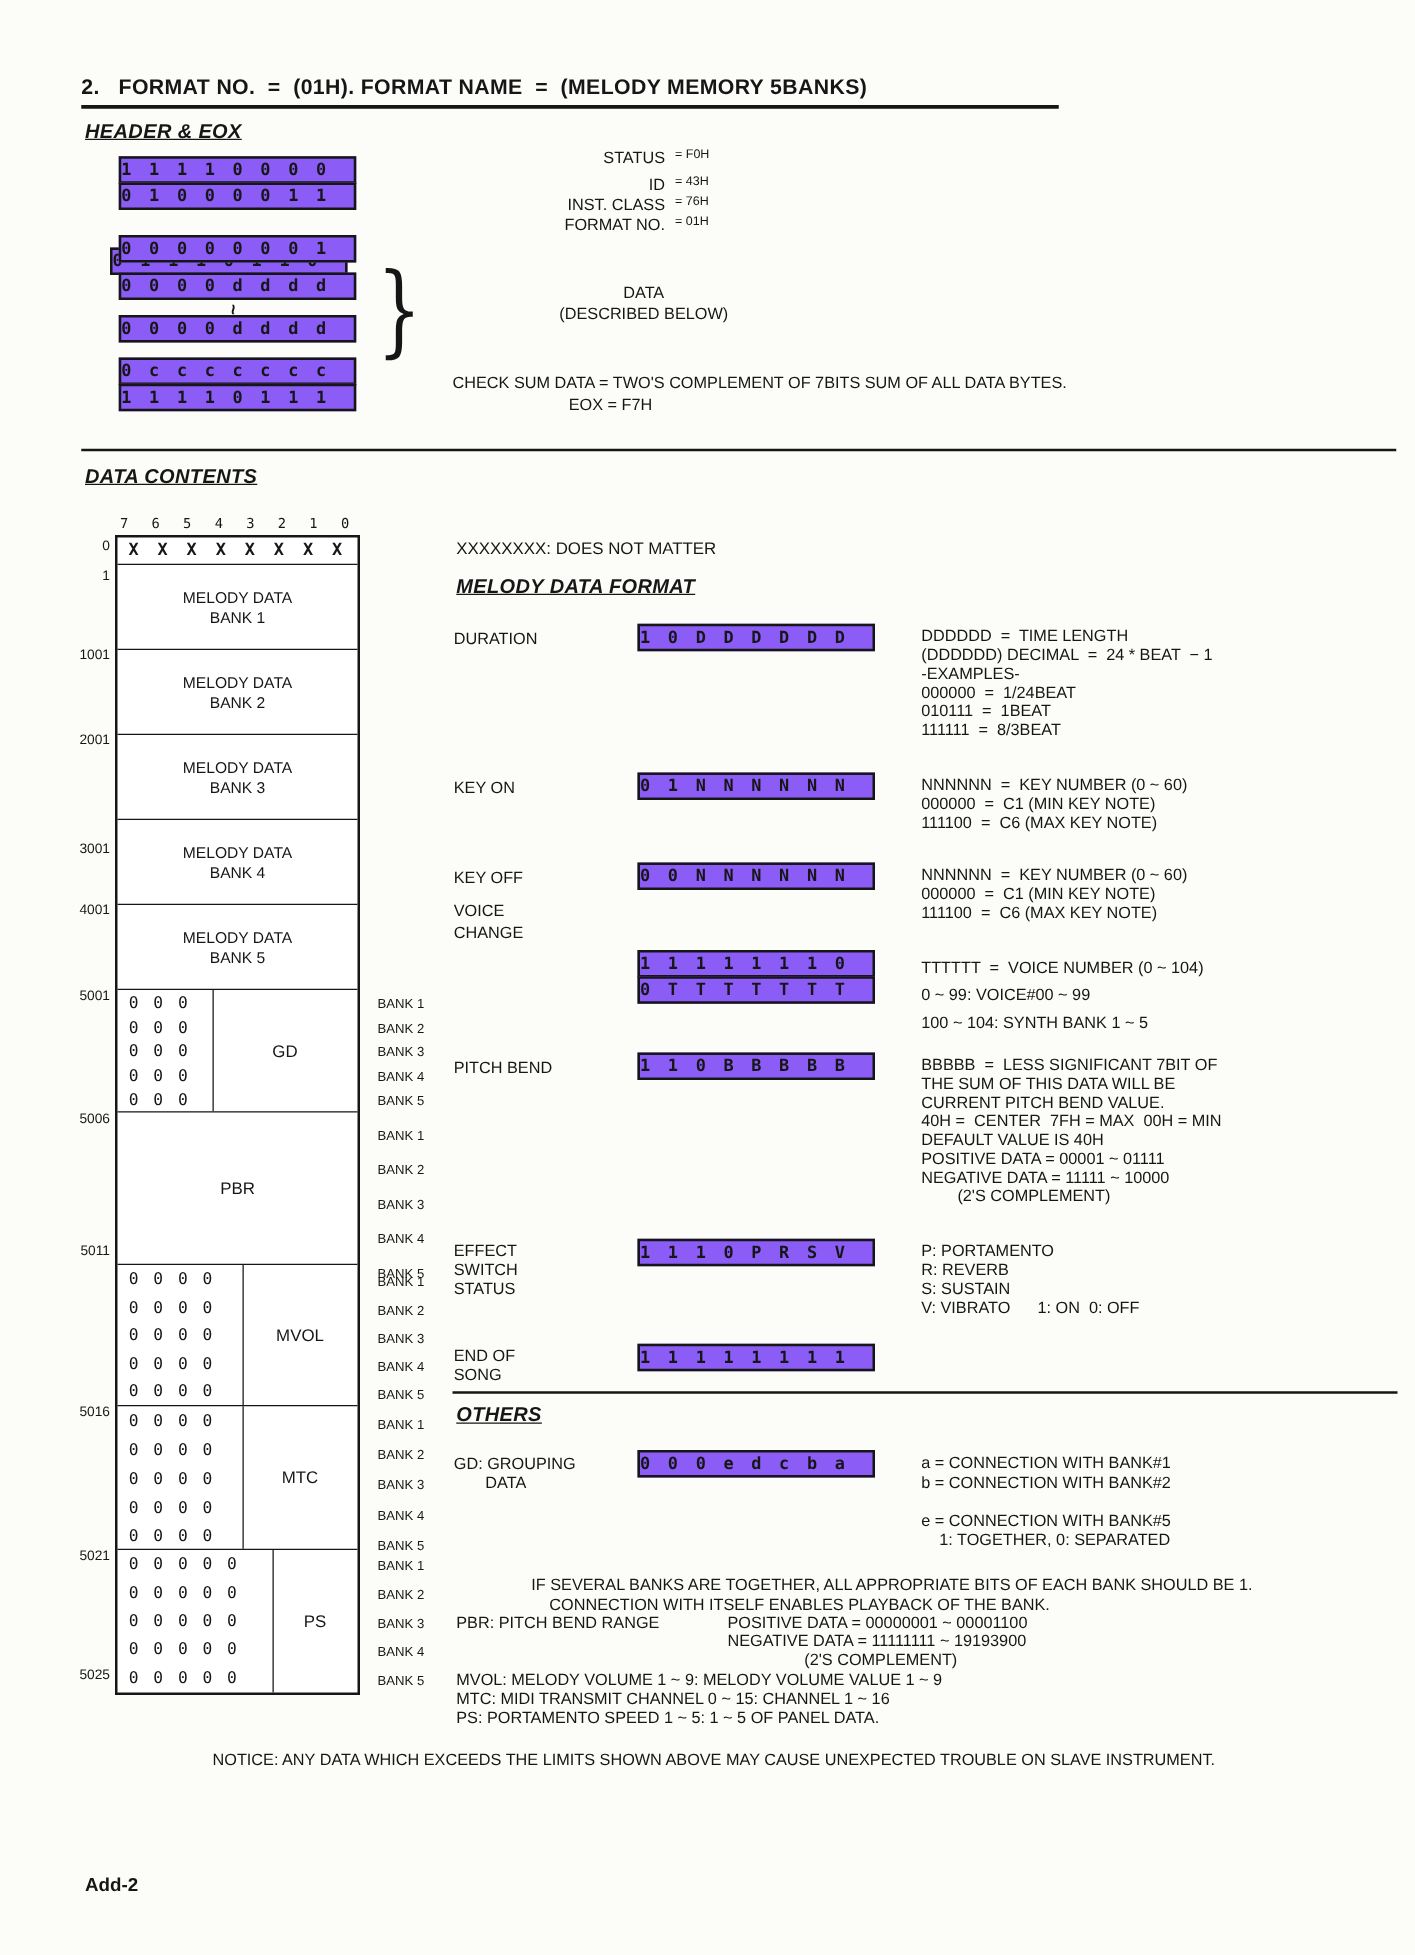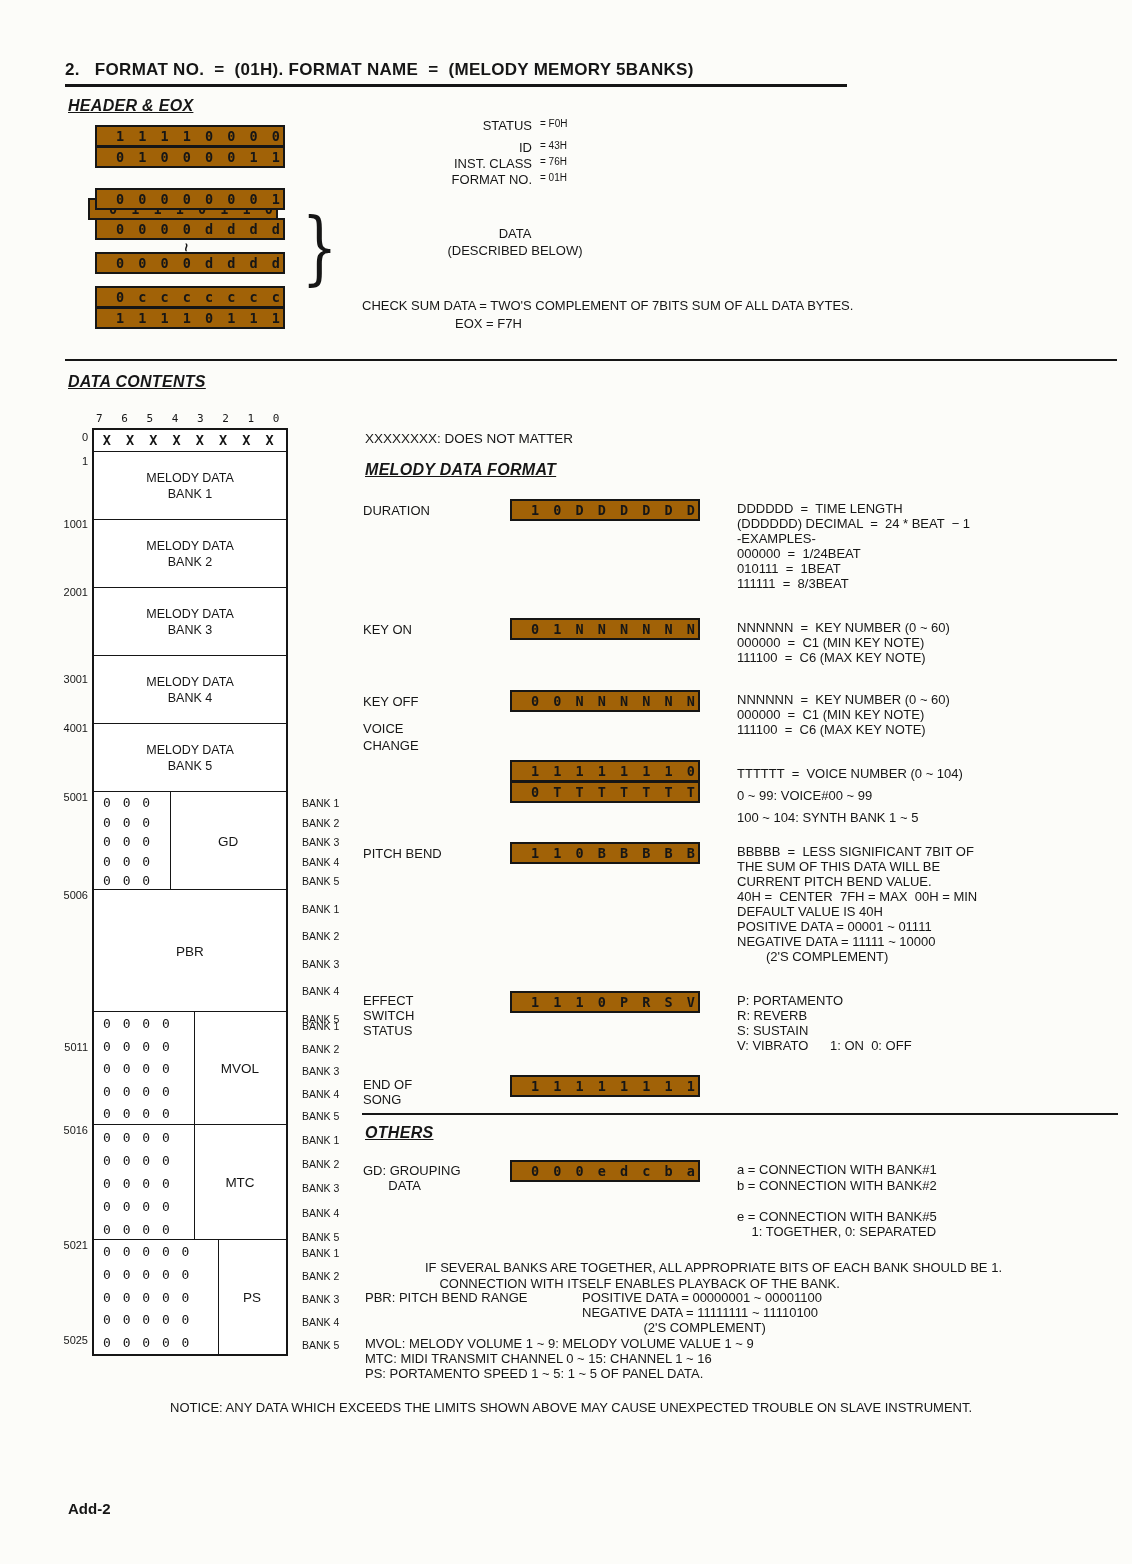--- a/index.html
+++ b/index.html
@@ -5,21 +5,21 @@
   *{margin:0;padding:0;box-sizing:border-box}
   html,body{background:#e9e9e6}
   .page{position:relative;width:1132px;height:1564px;margin:0 auto;background:#fcfcf9;
         font-family:"Liberation Sans","DejaVu Sans",sans-serif;color:#161616;overflow:hidden}
   .abs{position:absolute}
   .pre{white-space:pre-wrap}
   .title{font-size:17px;font-weight:bold;letter-spacing:.3px}
   .rule{background:#161616}
   .sec{font-size:16px;font-weight:bold;font-style:italic;text-decoration:underline;letter-spacing:.3px}
   .txt{font-size:13px;line-height:15px}
-  .bitrow{width:190px;height:22px;border:2px solid #161616;background:#a16207;text-align:right;
+  .bitrow{width:190px;height:22px;border:2px solid #161616;background:#8b5cf6;text-align:left;
           font-family:"DejaVu Sans Mono",monospace;font-size:13.5px;font-weight:bold;line-height:18px;
           letter-spacing:3px;white-space:pre}
   .rlabel{width:180px;text-align:right;font-size:13px}
   .val{font-size:10px}
   .addr{width:44px;text-align:right;font-size:11px}
   .bankcol{font-size:10.5px;white-space:pre-wrap}
   .mm{width:196px;border:2px solid #161616;background:#fff}
   .mm-xrow{height:22px;border-bottom:1px solid #161616;text-align:center;font-family:"DejaVu Sans Mono",monospace;
            font-weight:bold;font-size:13.5px;line-height:21px;letter-spacing:3.5px;white-space:pre}
   .mm-bank{height:68px;border-bottom:1px solid #161616;display:flex;align-items:center;justify-content:center;
@@ -76,21 +76,21 @@
   <div class="abs bithead" style="left:96px;top:412px;">7 6 5 4 3 2 1 0</div>
 
   <div class="abs addr" style="left:44px;top:431px;">0</div>
   <div class="abs addr" style="left:44px;top:455px;">1</div>
   <div class="abs addr" style="left:44px;top:518px;">1001</div>
   <div class="abs addr" style="left:44px;top:586px;">2001</div>
   <div class="abs addr" style="left:44px;top:654px;margin-top:19px;">3001</div>
   <div class="abs addr" style="left:44px;top:722px;">4001</div>
   <div class="abs addr" style="left:44px;top:791px;">5001</div>
   <div class="abs addr" style="left:44px;top:889px;">5006</div>
-  <div class="abs addr" style="left:44px;top:1041px;">5011</div>
+  <div class="abs addr" style="left:44px;top:995px;">5011</div>
   <div class="abs addr" style="left:44px;top:1124px;">5016</div>
   <div class="abs addr" style="left:44px;top:1239px;">5021</div>
   <div class="abs addr" style="left:44px;top:1334px;">5025</div>
 
   <div class="abs mm" style="left:92px;top:428px;">
     <div class="mm-xrow">X X X X X X X X</div>
     <div class="mm-bank">MELODY DATA
 BANK 1</div>
     <div class="mm-bank">MELODY DATA
 BANK 2</div>
@@ -233,21 +233,21 @@
 b = CONNECTION WITH BANK#2
 
 e = CONNECTION WITH BANK#5
     1: TOGETHER, 0: SEPARATED</div>
 
   <div class="abs txt pre" style="left:425px;top:1260px;width:700px;line-height:15.5px;">IF SEVERAL BANKS ARE TOGETHER, ALL APPROPRIATE BITS OF EACH BANK SHOULD BE 1.
     CONNECTION WITH ITSELF ENABLES PLAYBACK OF THE BANK.</div>
 
   <div class="abs txt" style="left:365px;top:1290px;">PBR: PITCH BEND RANGE</div>
   <div class="abs txt pre" style="left:582px;top:1290px;width:420px;">POSITIVE DATA = 00000001 ~ 00001100
-NEGATIVE DATA = 11111111 ~ 11110100
+NEGATIVE DATA = 11111111 ~ 19193900
                  (2'S COMPLEMENT)</div>
 
   <div class="abs txt" style="left:365px;top:1336px;">MVOL: MELODY VOLUME 1 ~ 9: MELODY VOLUME VALUE 1 ~ 9</div>
   <div class="abs txt" style="left:365px;top:1351px;">MTC: MIDI TRANSMIT CHANNEL  0 ~ 15: CHANNEL 1 ~ 16</div>
   <div class="abs txt" style="left:365px;top:1366px;">PS: PORTAMENTO SPEED 1 ~ 5: 1 ~ 5 OF PANEL DATA.</div>
 
   <div class="abs txt" style="left:170px;top:1400px;width:950px;">NOTICE: ANY DATA WHICH EXCEEDS THE LIMITS SHOWN ABOVE MAY CAUSE UNEXPECTED TROUBLE ON SLAVE INSTRUMENT.</div>
 
   <div class="abs foot" style="left:68px;top:1500px;">Add-2</div>
 </div>

